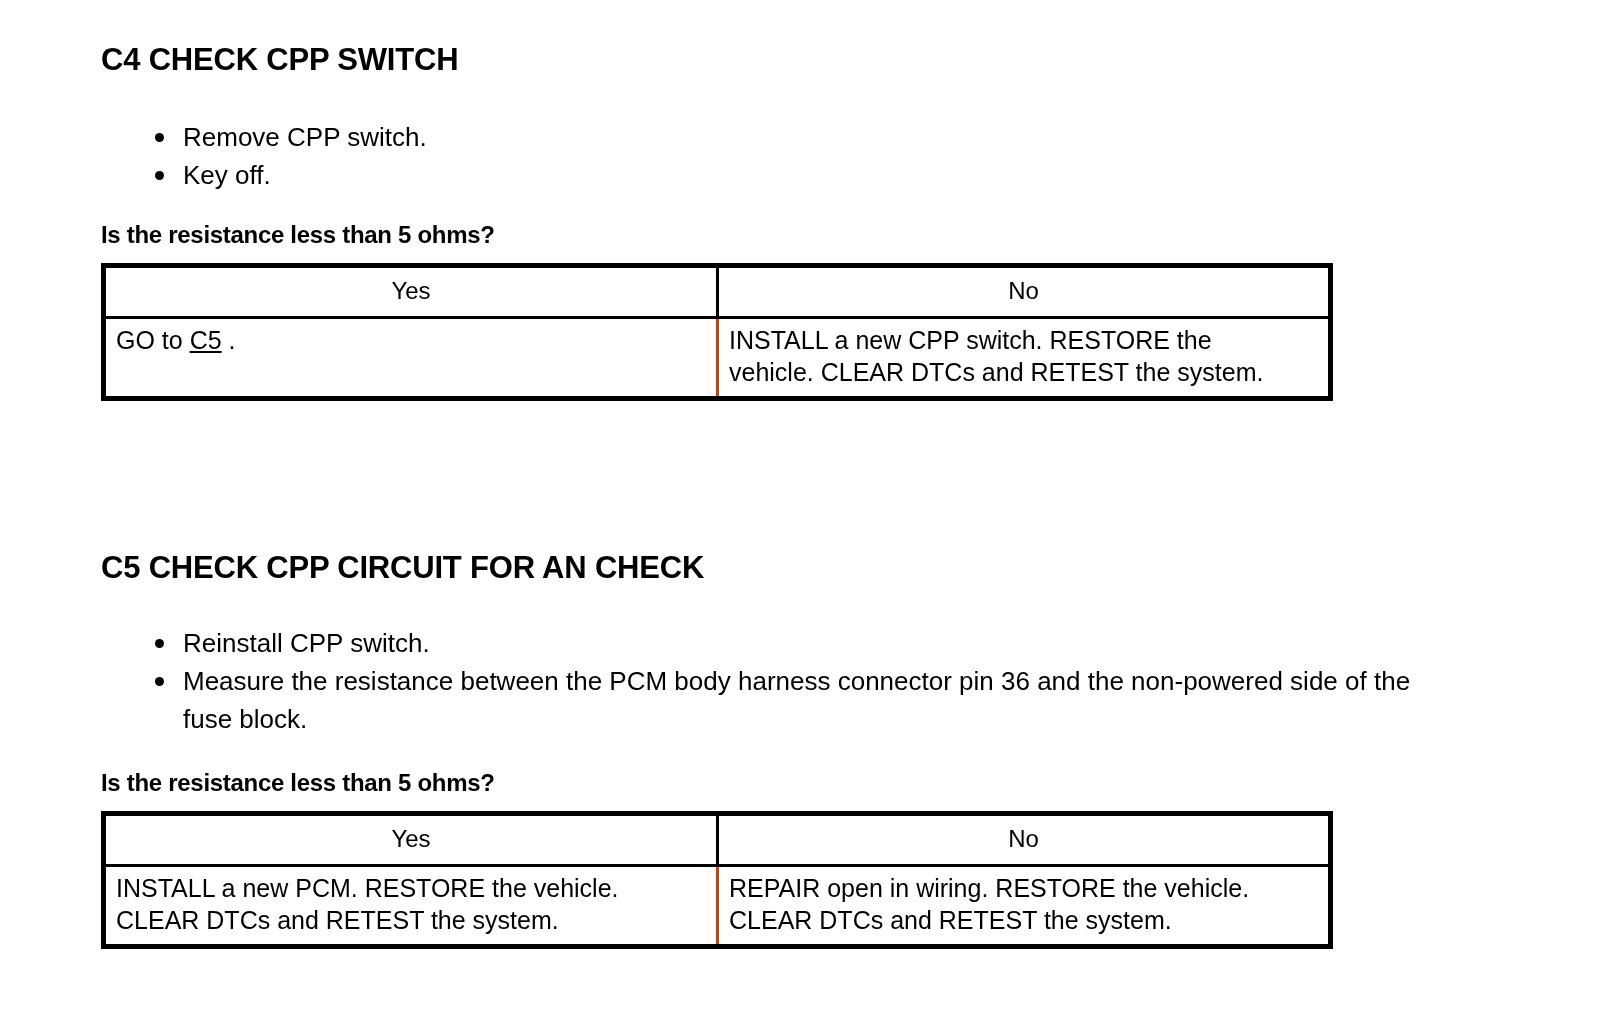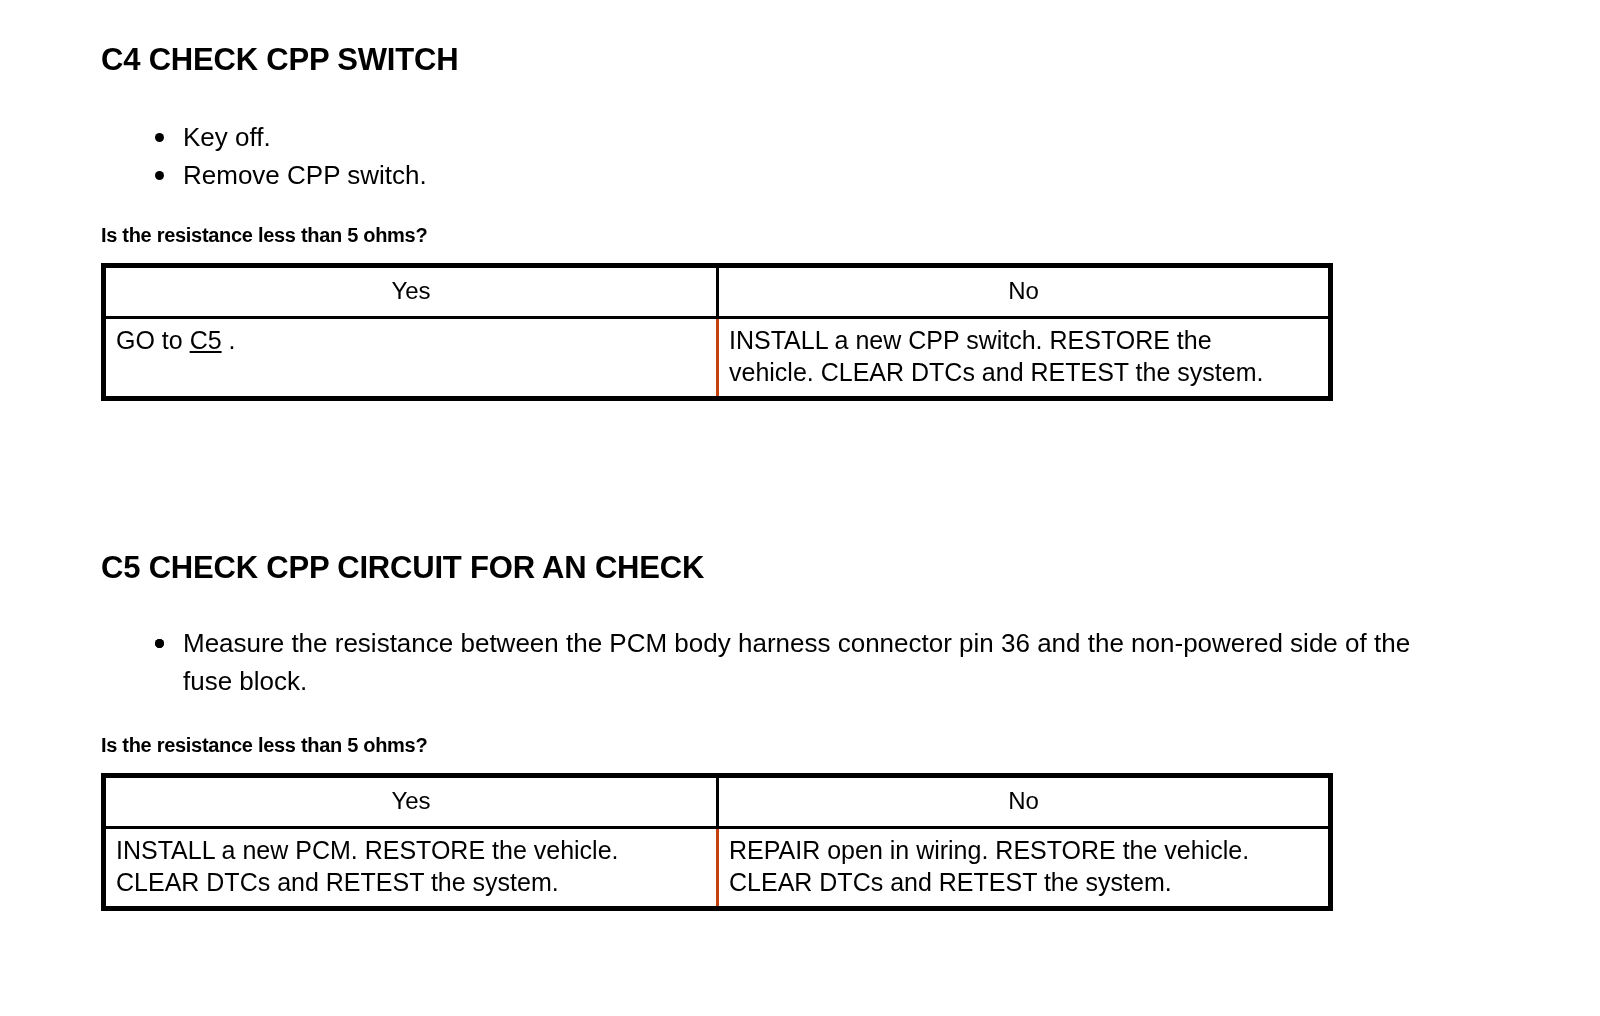--- a/index.html
+++ b/index.html
@@ -58,21 +58,21 @@
     position: absolute;
     left: 54px;
     top: 15px;
     width: 9px;
     height: 9px;
     background: #000;
     border-radius: 50%;
   }
 
   .question {
-    font-size: 20px;
+    font-size: 24px;
     font-weight: bold;
     letter-spacing: -0.3px;
     margin: 26px 0 0 0;
     line-height: 30px;
   }
 
   table.decision {
     border-collapse: collapse;
     table-layout: fixed;
     width: 1227px;
@@ -117,25 +117,25 @@
 
 <div class="page">
 
   <div class="section section-1">
 
     <h2 class="step-title">C4 CHECK CPP SWITCH</h2>
 
     <ul class="step-list">
       <li>
         <span class="bullet"></span>
+        <span>Remove CPP switch.</span>
+      </li>
+      <li>
+        <span class="bullet"></span>
         <span>Key off.</span>
-      </li>
-      <li>
-        <span class="bullet"></span>
-        <span>Remove CPP switch.</span>
       </li>
     </ul>
 
     <div class="question">Is the resistance less than 5 ohms?</div>
 
     <table class="decision">
       <colgroup>
         <col class="c-yes">
         <col class="c-no">
       </colgroup>
@@ -159,20 +159,21 @@
     </table>
   </div>
 
   <div class="section section-2">
 
     <h2 class="step-title">C5 CHECK CPP CIRCUIT FOR AN CHECK</h2>
 
     <ul class="step-list">
       <li>
         <span class="bullet"></span>
+        <span>Reinstall CPP switch.</span>
       </li>
       <li>
         <span class="bullet"></span>
         <span class="line">Measure the resistance between the PCM body harness connector pin 36 and the non-powered side</span>
         <span class="line">of the fuse block.</span>
       </li>
     </ul>
 
     <div class="question">Is the resistance less than 5 ohms?</div>
 

